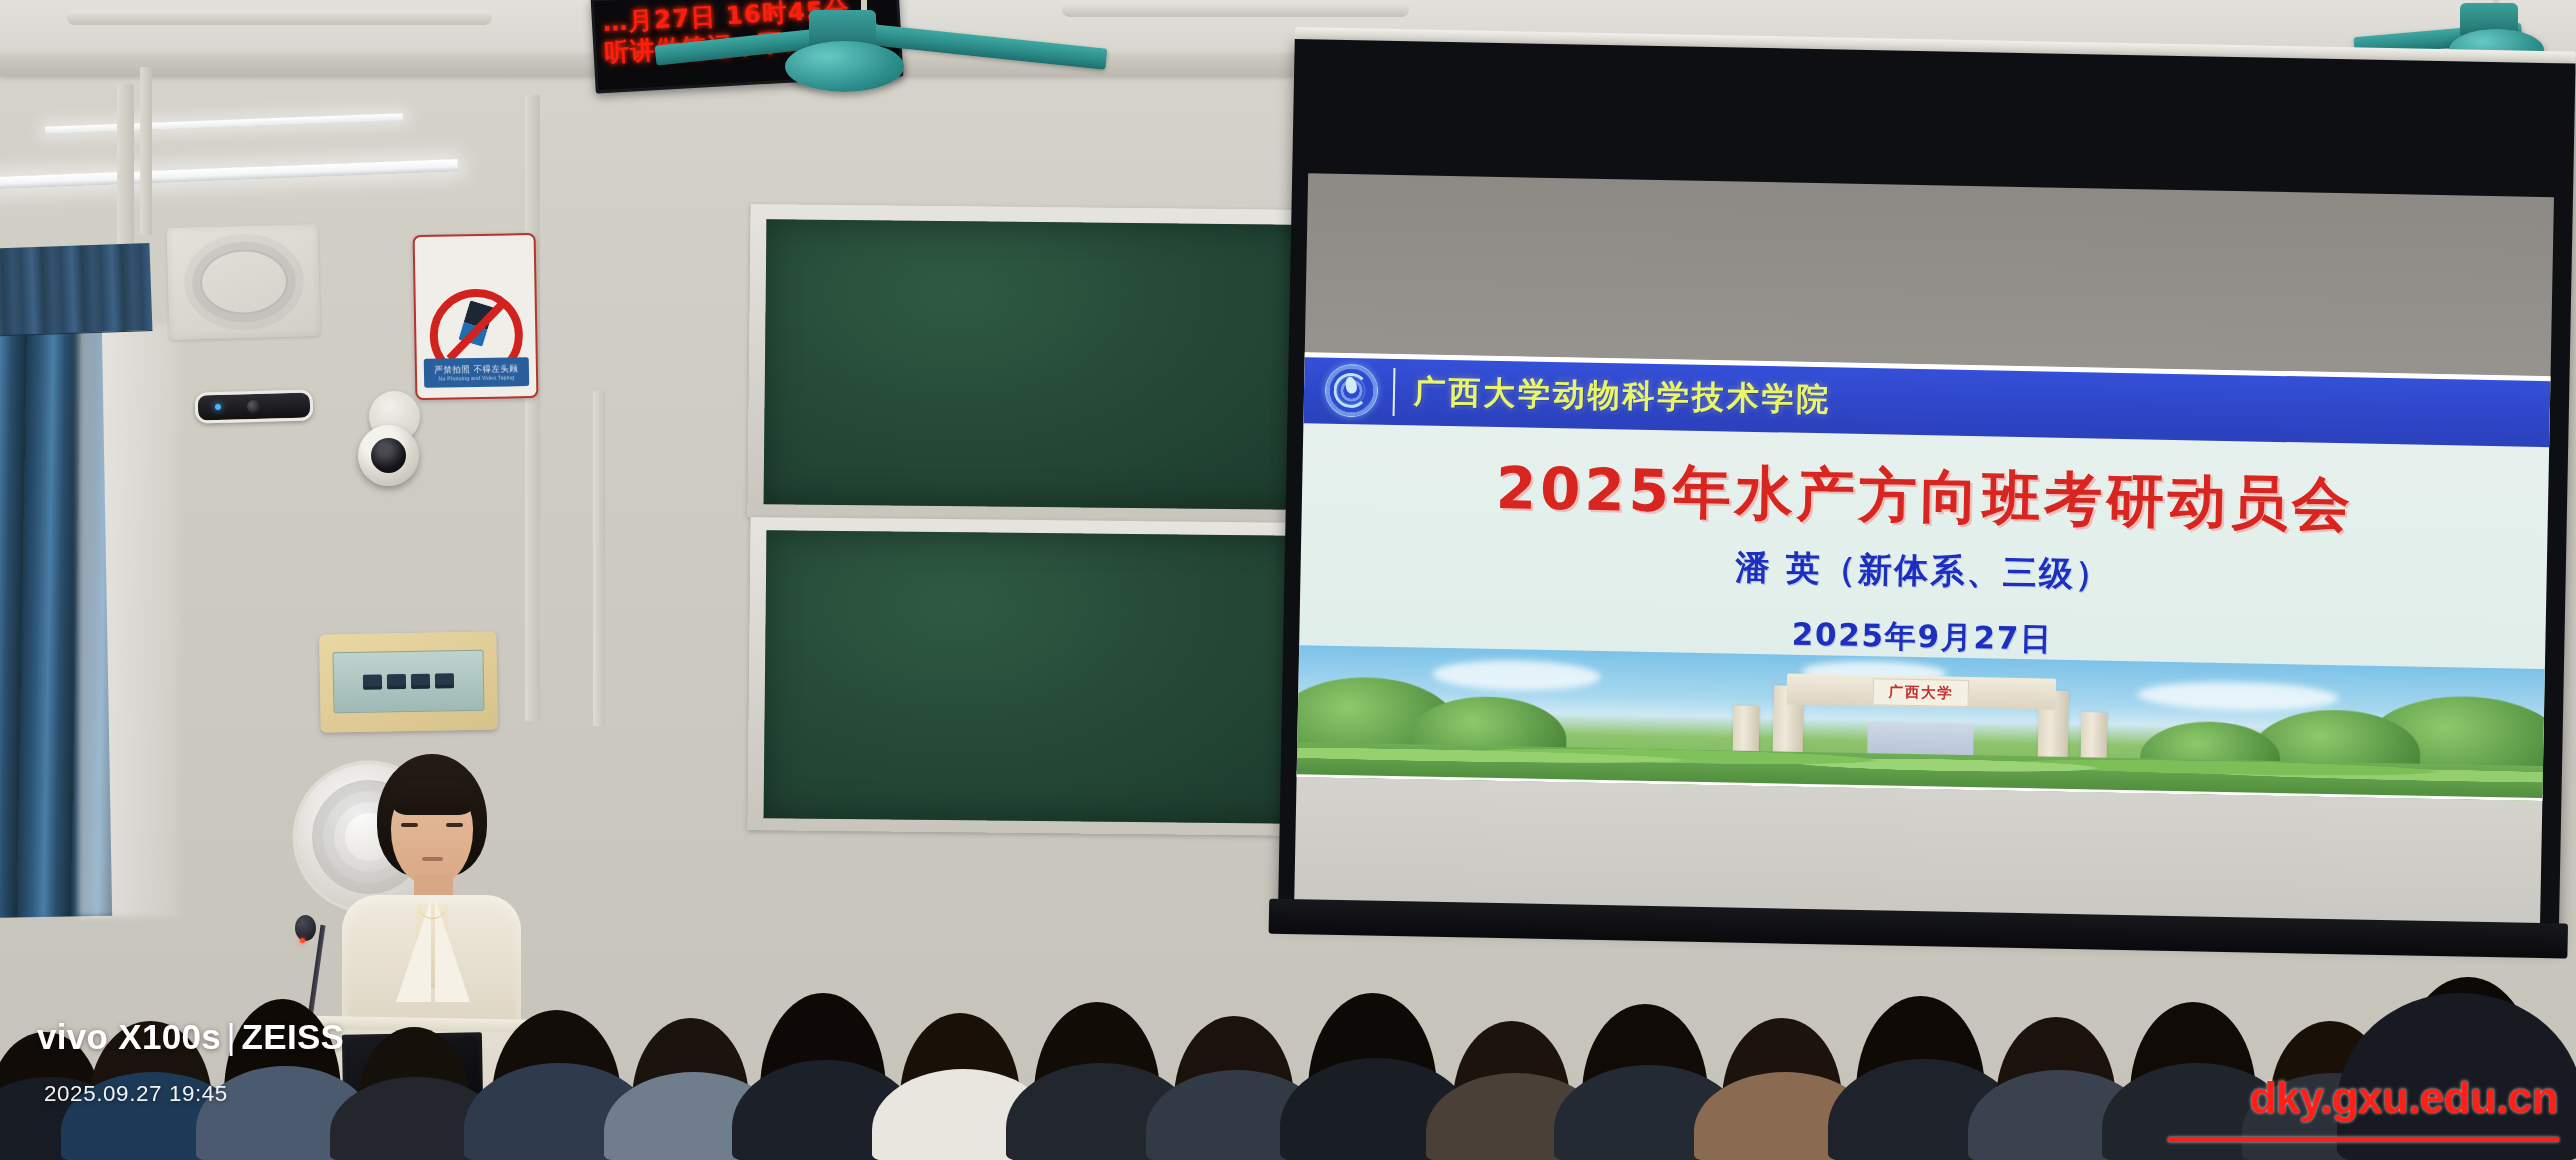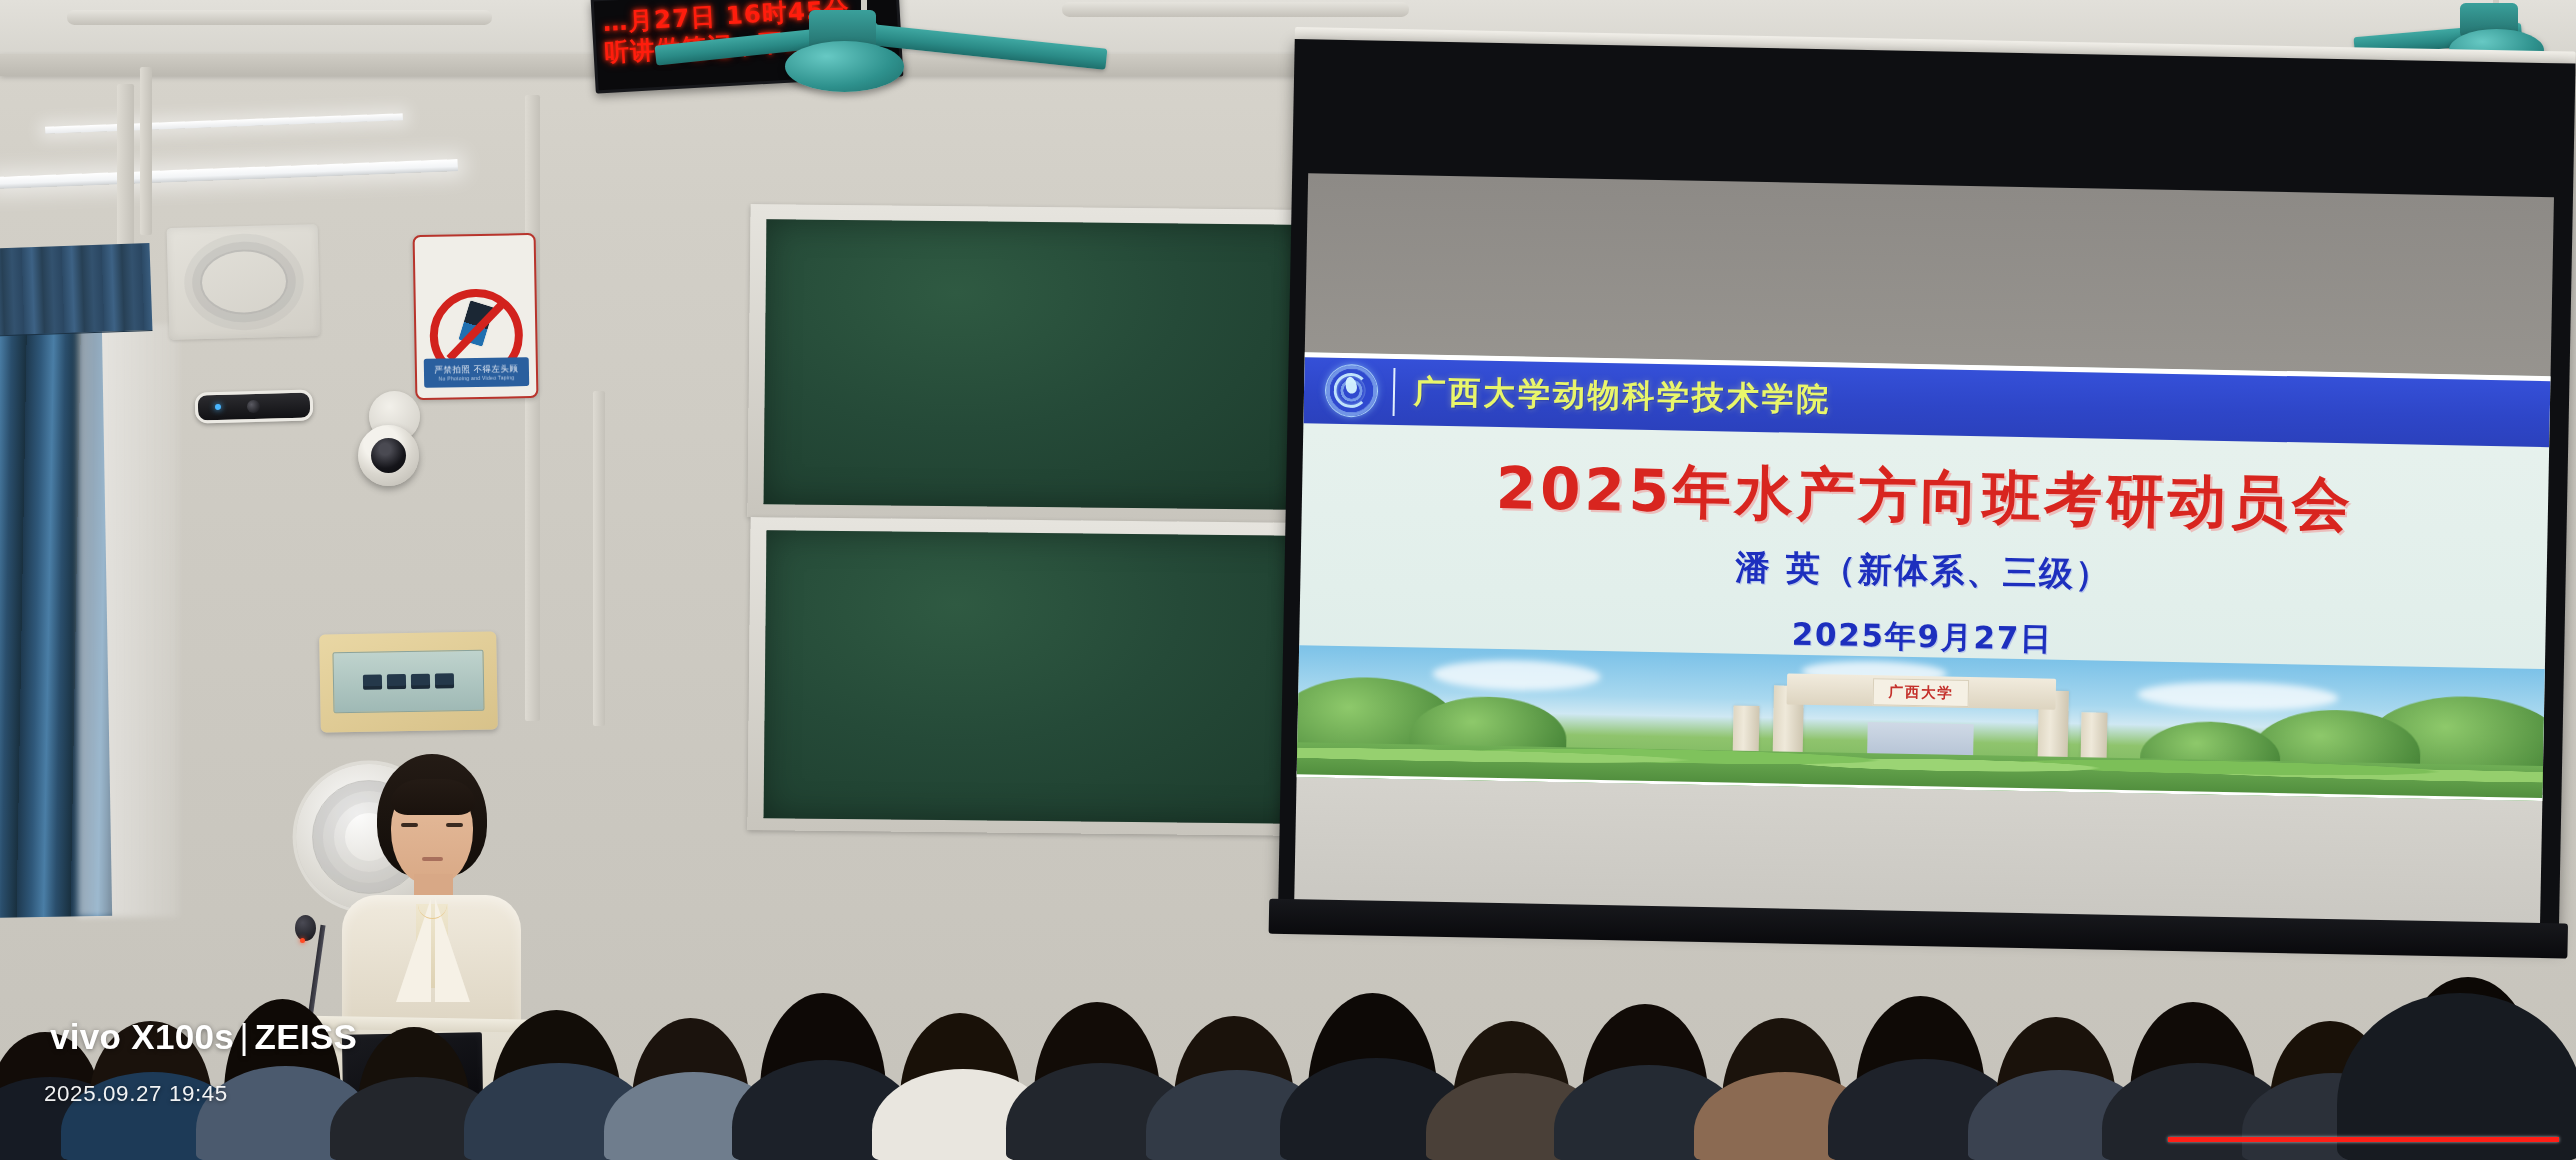--- a/index.html
+++ b/index.html
@@ -506,21 +506,21 @@
     position:absolute;bottom:0;
     border-radius:50% 50% 42% 42%/58% 58% 42% 42%;
   }
   .body{
     position:absolute;bottom:0;
     border-radius:54% 54% 8% 8%/72% 72% 8% 8%;
   }
 
   
   .vivo-wm{
-    position:absolute;left:50px;bottom:104px;
+    position:absolute;left:37px;bottom:104px;
     color:#ffffff;font-size:35px;font-weight:bold;letter-spacing:0.3px;
     text-shadow:0 1.1px 5.6px rgba(0,0,0,.45);
     font-family:"Liberation Sans",sans-serif;
   }
   .vivo-wm .sep{font-weight:normal;margin:0 5.6px;}
   .vivo-time{
     position:absolute;left:44px;bottom:54px;
     color:rgba(255,255,255,.94);font-size:22.4px;letter-spacing:0.6px;
     text-shadow:0 1.1px 4.5px rgba(0,0,0,.45);
     font-family:"Liberation Sans",sans-serif;
@@ -759,16 +759,17 @@
 
     <div class="head" style="left:2398px;width:140px;height:184px;background:#0c0805;"></div>
     <div class="body" style="left:2337px;width:246px;height:168px;background:#171b21;"></div>
   </div>
 
   <div class="vivo-wm">
     <span>vivo X100s</span><span class="sep">|</span><span>ZEISS</span>
   </div>
   <div class="vivo-time">2025.09.27 19:45</div>
 
+  <div class="url-wm">dky.gxu.edu.cn</div>
   <div class="url-rule"></div>
 
 </div>
 
 
 </body></html>

